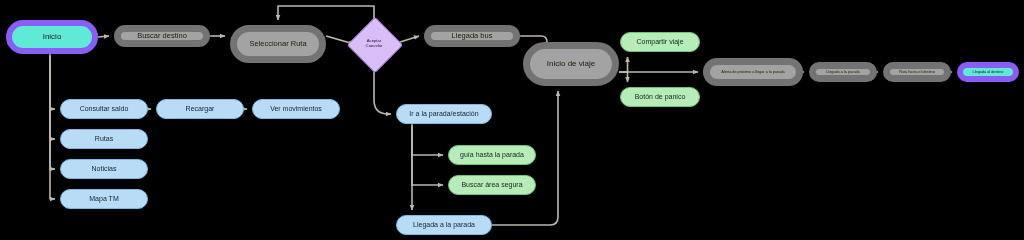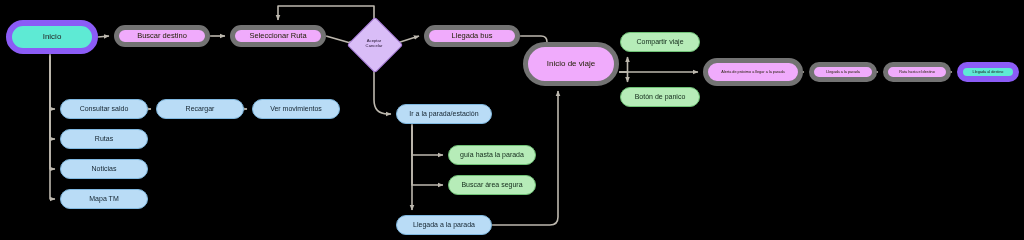--- a/index.html
+++ b/index.html
@@ -33,22 +33,22 @@
     padding: 2px 4px;
     z-index: 2;
   }
   .node-start {
     background: #5eead4;
     border: 6px solid #8b5cf6;
     color: #222222;
     box-shadow: 0 1px 2px rgba(0,0,0,0.45);
   }
   .node-yellow {
-    background: #f0abfc;
-    border: 5px solid #737373;
+    background: #a3a3a3;
+    border: 7px solid #737373;
     color: #1d1d00;
     box-shadow: 0 1px 2px rgba(0,0,0,0.5);
   }
   .node-blue {
     background: #b9dcf6;
     border: 1px solid #7fb8e0;
     color: #13232e;
     box-shadow: 0 1px 2px rgba(0,0,0,0.45);
   }
   .node-green {
@@ -121,21 +121,21 @@
       </g>
   </svg>
 
   <div id="nodes-layer">
       <div class="node node-start" style="left: 6px; top: 20px; width: 92px; height: 34px; font-size: 8px;">
         <span>Inicio</span>
       </div>
       <div class="node node-yellow" style="left: 114px; top: 25px; width: 96px; height: 22px; font-size: 7.5px;">
         <span>Buscar destino</span>
       </div>
-      <div class="node node-yellow" style="left: 230px; top: 25px; width: 96px; height: 22px; font-size: 7.5px; text-align: right;">
+      <div class="node node-yellow" style="left: 230px; top: 25px; width: 96px; height: 38px; font-size: 7.5px; text-align: right;">
         <span>Seleccionar Ruta</span>
       </div>
       <div class="node node-diamond" style="left: 346px; top: 16px; width: 56px; height: 56px; font-size: 4.2px;">
         <div class="diamond-shape"></div>
         <div class="diamond-label">Aceptar<br>Cancelar</div>
       </div>
       <div class="node node-yellow" style="left: 424px; top: 25px; width: 96px; height: 22px; font-size: 7.5px;">
         <span>Llegada bus</span>
       </div>
       <div class="node node-yellow" style="left: 523px; top: 42px; width: 96px; height: 44px; font-size: 8px;">

